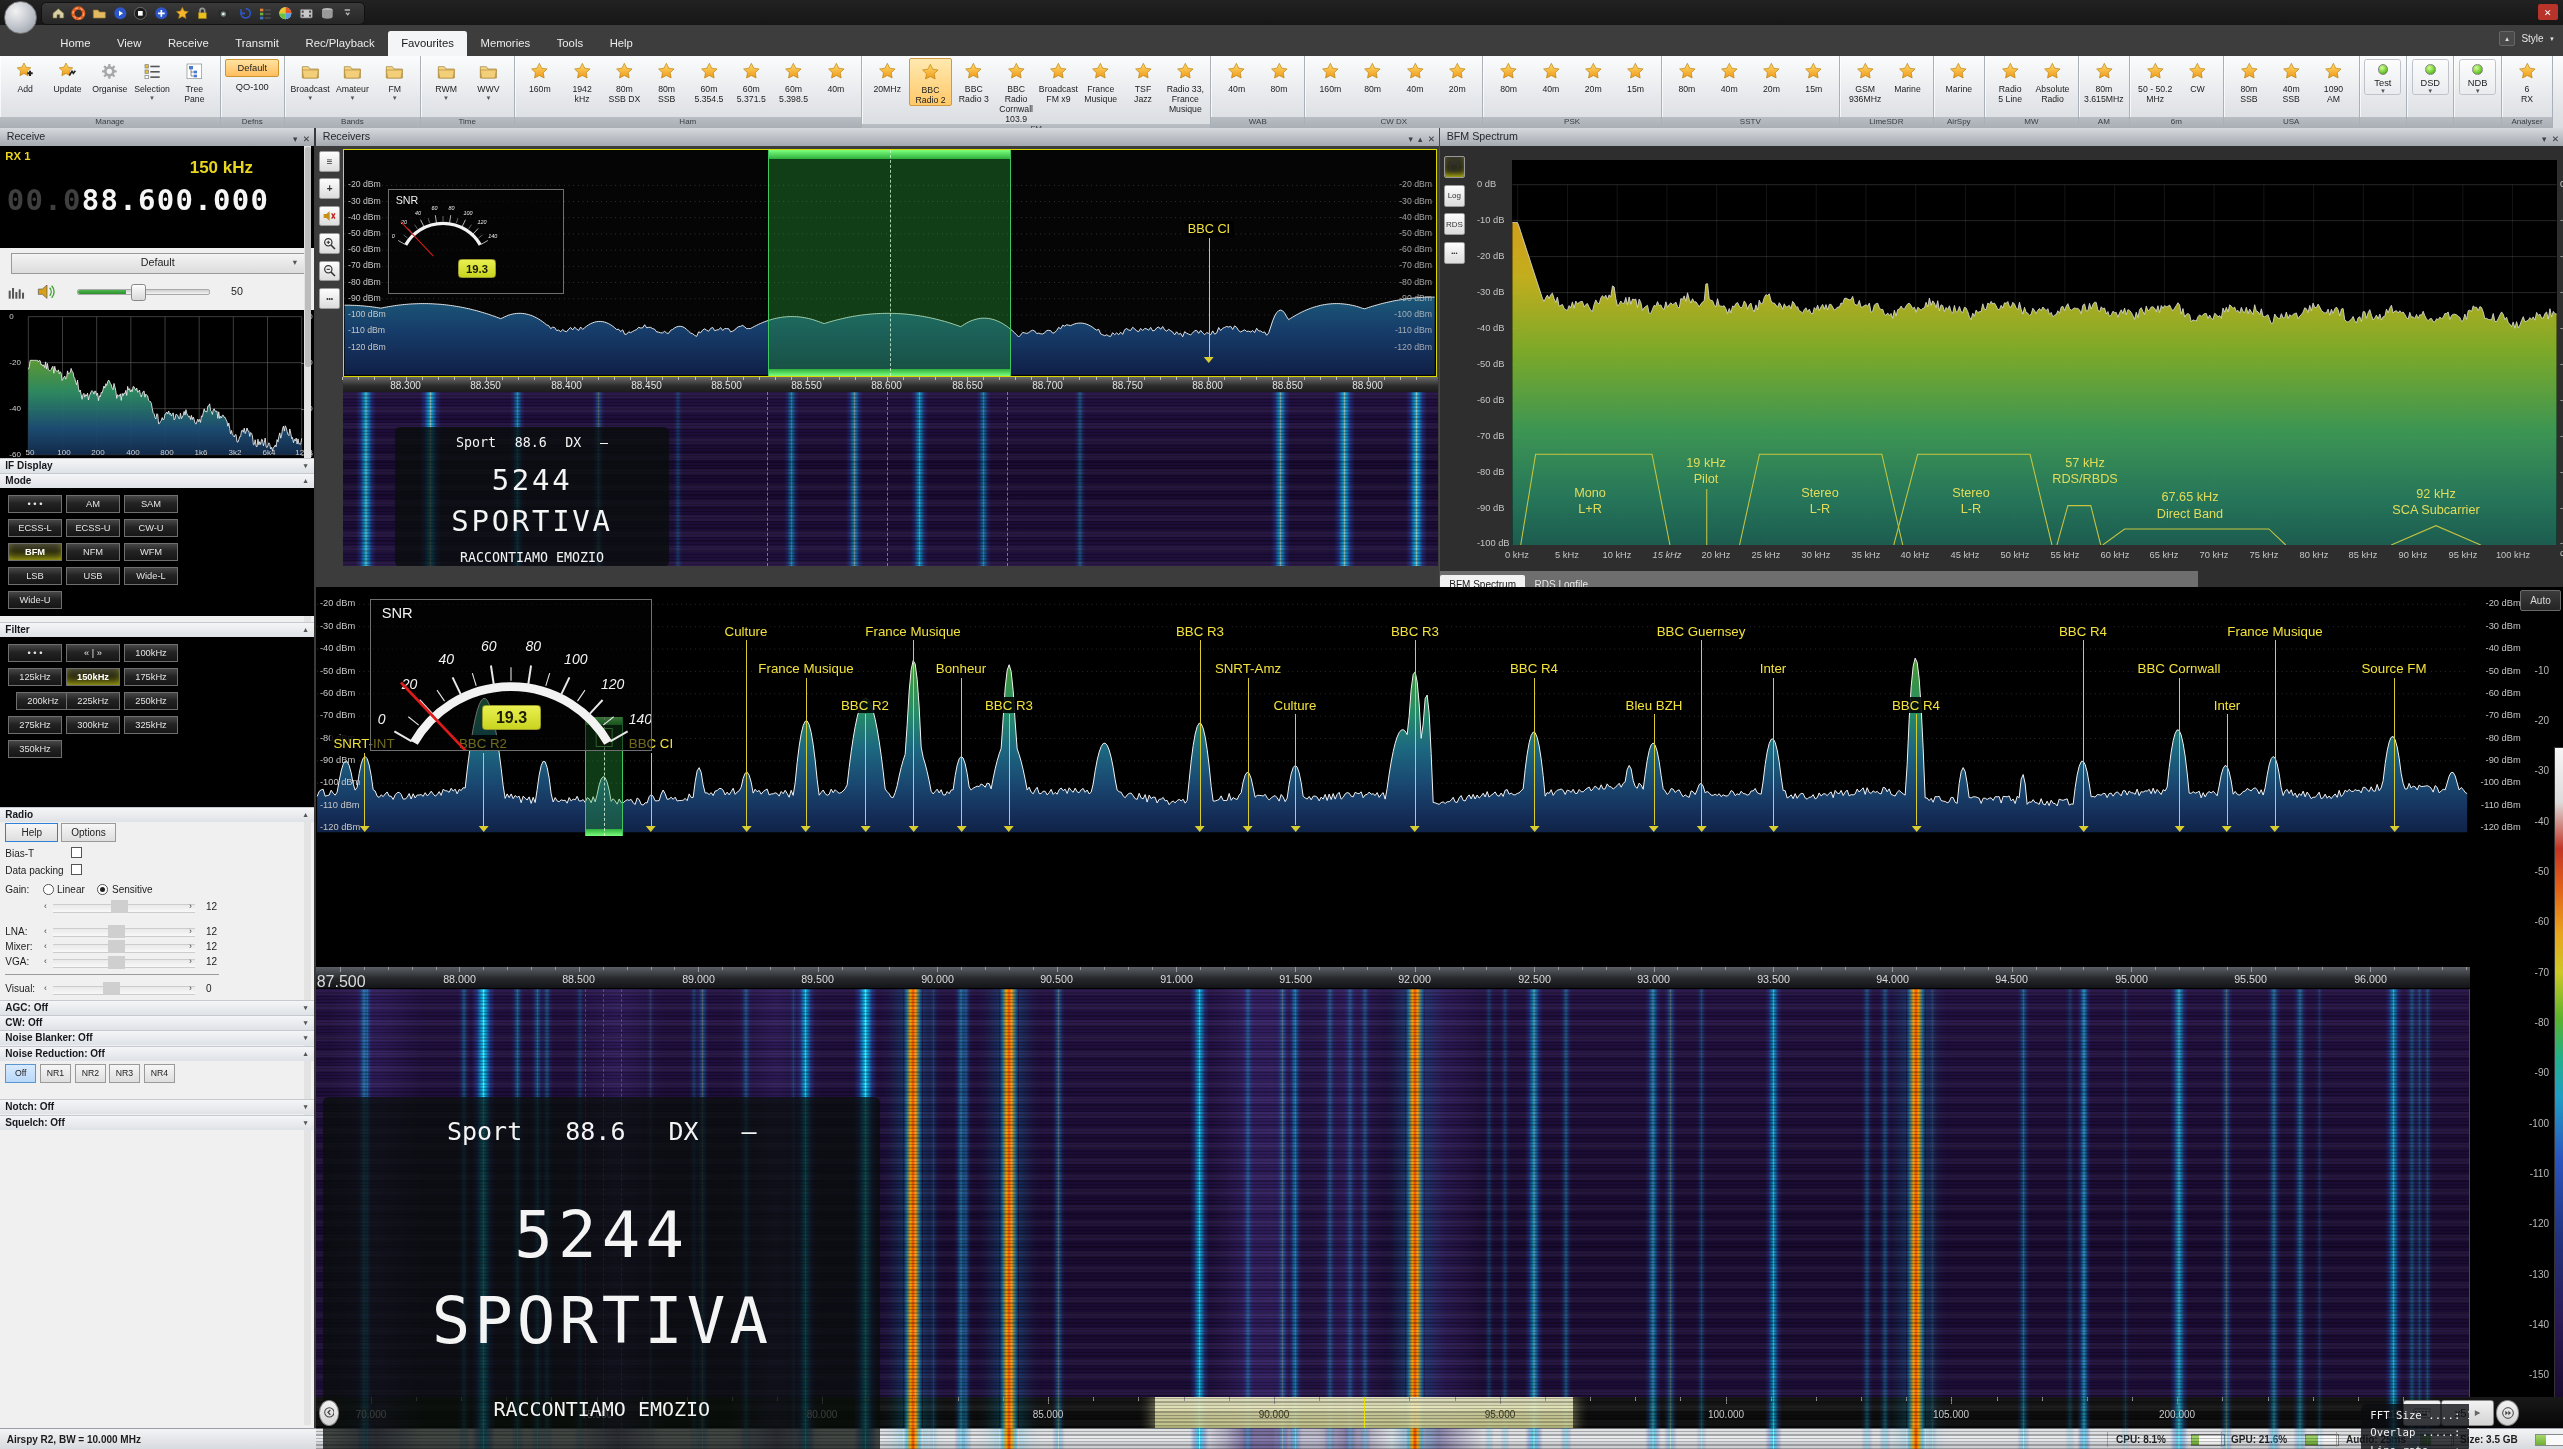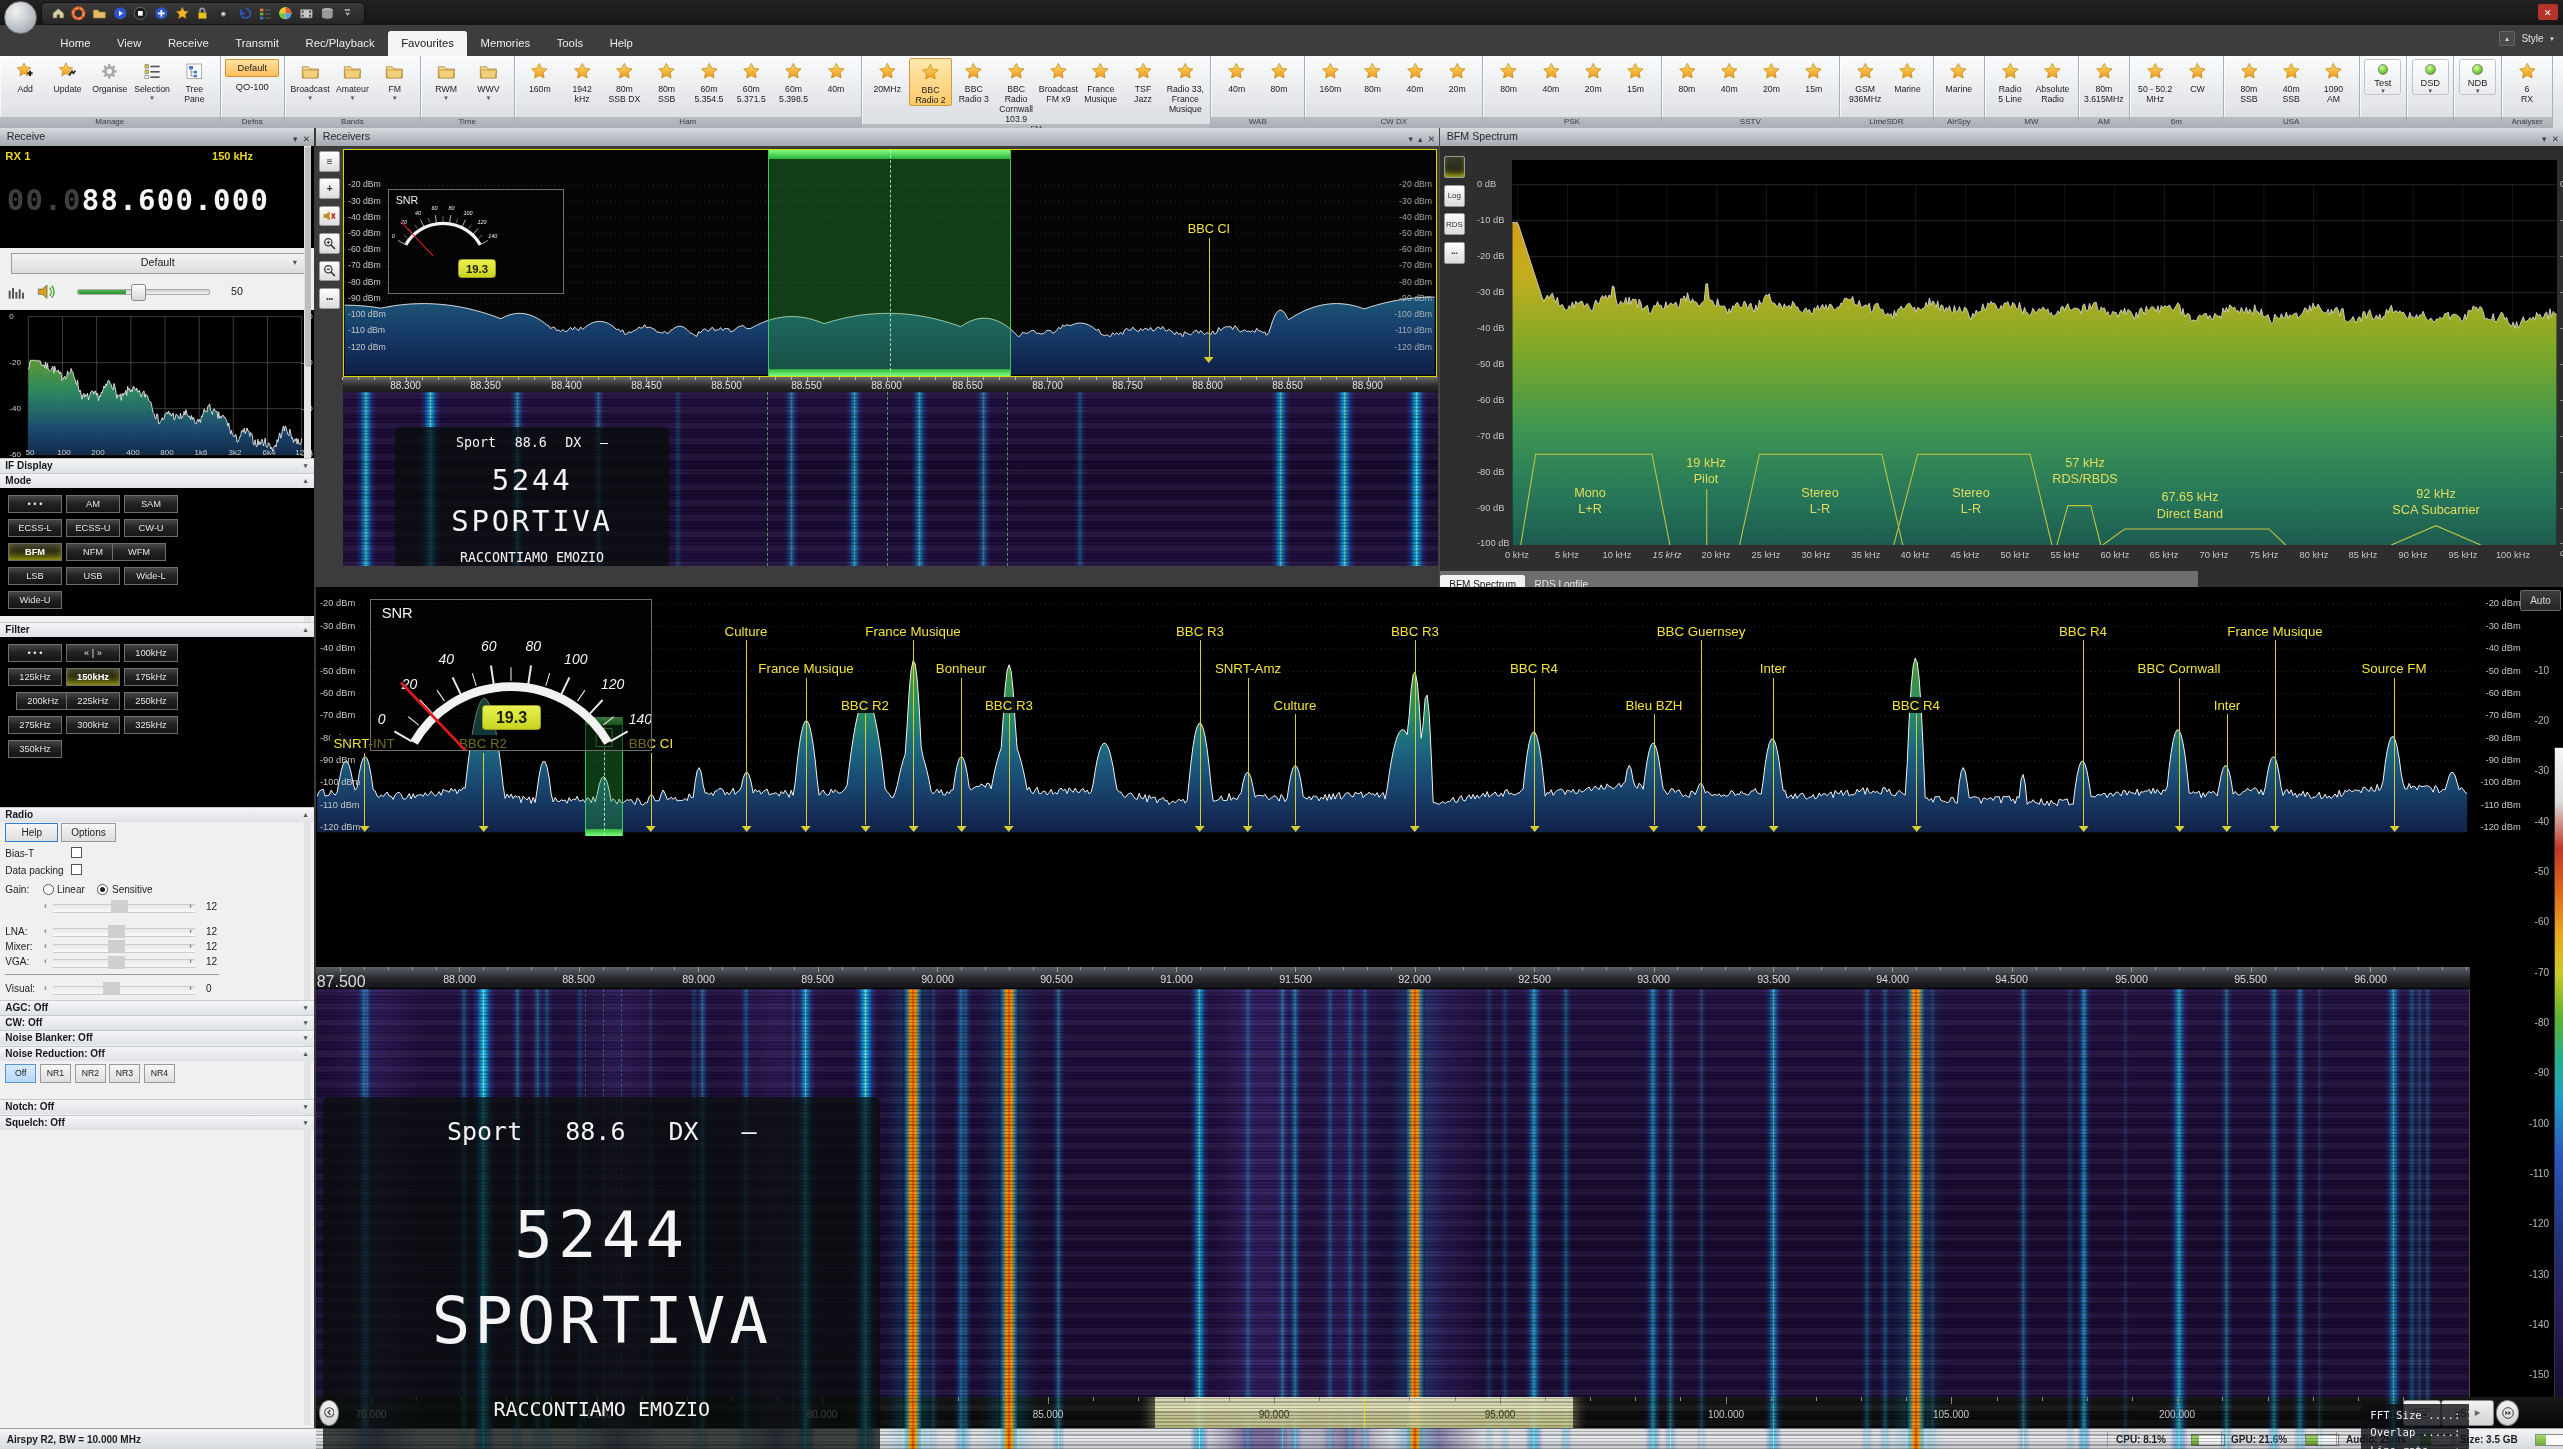--- a/index.html
+++ b/index.html
@@ -939,21 +939,21 @@
     <div id="rxpanel">
       <div class="ptitle" style="left:0;top:0;width:314px;">
         <span>Receive</span>
         <span class="pbtns">
             <span>▾</span>
             <span>✕</span>
           </span>
       </div>
       <div id="rxhead">
         <div class="abs yellow" style="left:5.3px;top:4px;font-size:11.3px;">RX 1</div>
-        <div class="abs yellow" style="right:61px;top:4px;font-size:11px;">150 kHz</div>
+        <div class="abs yellow" style="right:61px;top:12px;font-size:17px;">150 kHz</div>
         <div class="abs" id="freqdisp" style="left:6.7px;top:37px;"><span style="color:#3f3f3f;">00.0</span><span style="color:#f5f5f5;">88.600.000</span></div>
       </div>
       <div id="presetdd"><span>Default</span><span class="dda">▼</span></div>
       <div id="volrow">
           <svg width="17.4" height="16" viewBox="0 0 26 24" style="position:absolute;left:8px;top:4px;">
             <g fill="#555">
               <rect x="1" y="10" width="3" height="12"></rect>
               <rect x="6" y="6" width="3" height="16"></rect>
               <rect x="11" y="12" width="3" height="10"></rect>
               <rect x="16" y="8" width="3" height="14"></rect>
@@ -1011,21 +1011,21 @@
         <div class="sechdr" style="top: 987px;">Squelch: Off<span class="ar">▾</span></div>
         <div class="darksec" style="top: 360px; height: 128px;">
           <div class="modebtn" style="left: 8px; top: 6.7px;">• • •</div>
           <div class="modebtn" style="left: 66px; top: 6.7px;">AM</div>
           <div class="modebtn" style="left: 124px; top: 6.7px;">SAM</div>
           <div class="modebtn" style="left: 8px; top: 31px;">ECSS-L</div>
           <div class="modebtn" style="left: 66px; top: 31px;">ECSS-U</div>
           <div class="modebtn" style="left: 124px; top: 31px;">CW-U</div>
           <div class="modebtn active" style="left: 8px; top: 55px;">BFM</div>
           <div class="modebtn" style="left: 66px; top: 55px;">NFM</div>
-          <div class="modebtn" style="left: 112px; top: 55px;">WFM</div>
+          <div class="modebtn" style="left: 124px; top: 55px;">WFM</div>
           <div class="modebtn" style="left: 8px; top: 79px;">LSB</div>
           <div class="modebtn" style="left: 66px; top: 79px;">USB</div>
           <div class="modebtn" style="left: 124px; top: 79px;">Wide-L</div>
           <div class="modebtn" style="left: 8px; top: 103px;">Wide-U</div>
         </div>
         <div class="darksec" style="top: 509px; height: 128px;">
           <div class="modebtn" style="left: 8px; top: 6.7px;">• • •</div>
           <div class="modebtn" style="left: 66px; top: 6.7px;">« | »</div>
           <div class="modebtn" style="left: 124px; top: 6.7px;">100kHz</div>
           <div class="modebtn" style="left: 8px; top: 31px;">125kHz</div>

